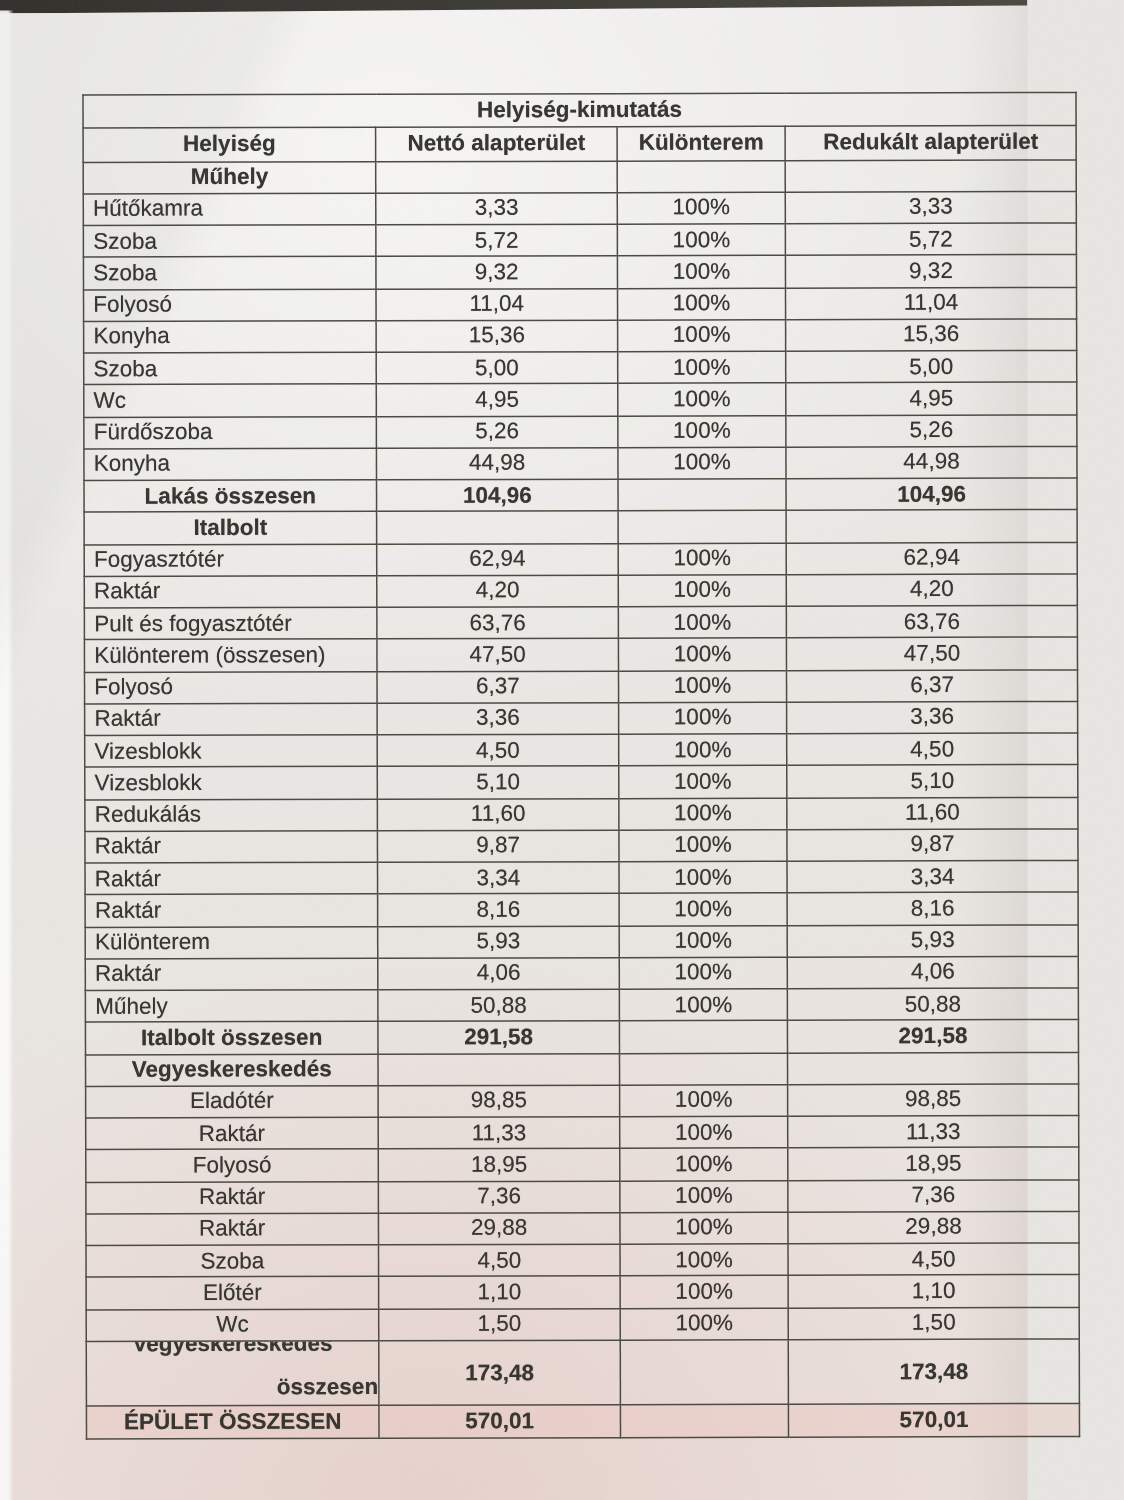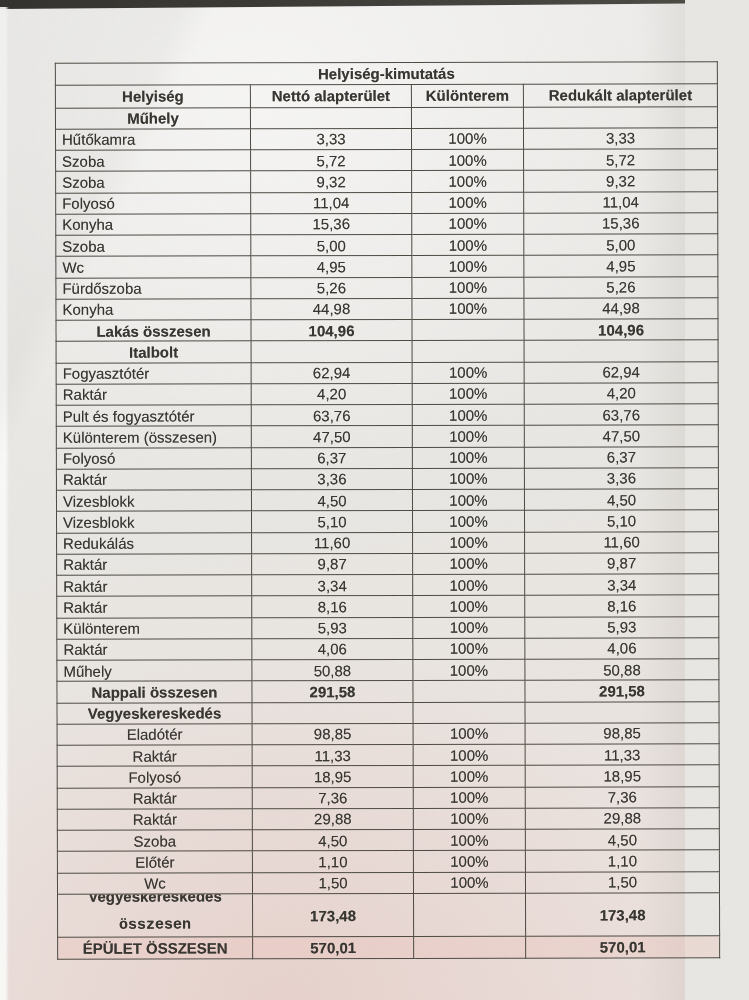--- a/index.html
+++ b/index.html
@@ -61,21 +61,21 @@
   tr.title-row td, tr.header-row td { height: 21px; }
   tr.double-row td { height: 42px; }
   td.two-line { position: relative; }
   .tl-wrap { position: absolute; inset: 0; overflow: hidden; }
   .tl1 {
     position: absolute; top: -7px; left: 0; right: 0;
     text-align: center; font-weight: bold; line-height: 17px;
   }
   .tl2 {
     position: absolute; bottom: 3px; left: 0; right: 0;
-    text-align: center; font-weight: bold; line-height: 17px; font-family: Liberation Mono, monospace;
+    text-align: right; font-weight: bold; line-height: 17px;
   }
   tr.grand-row td { background: rgba(236,198,190,0.38); margin-left: 36px; }
 </style>
 </head>
 <body>
 
 <div class="photo">
   <div class="top-edge"></div>
   <div class="left-edge"></div>
   <div class="crease"></div>
@@ -253,21 +253,21 @@
           <td class="c">100%</td>
           <td class="c">4,06</td>
         </tr>
         <tr>
           <td class="l">Műhely</td>
           <td class="c">50,88</td>
           <td class="c">100%</td>
           <td class="c">50,88</td>
         </tr>
         <tr>
-          <td class="c bold">Nappali összesen</td>
+          <td class="c bold">Italbolt összesen</td>
           <td class="c bold">291,58</td>
           <td></td>
           <td class="c bold">291,58</td>
         </tr>
         <tr>
           <td class="c bold">Vegyeskereskedés</td>
           <td></td>
           <td></td>
           <td></td>
         </tr>

